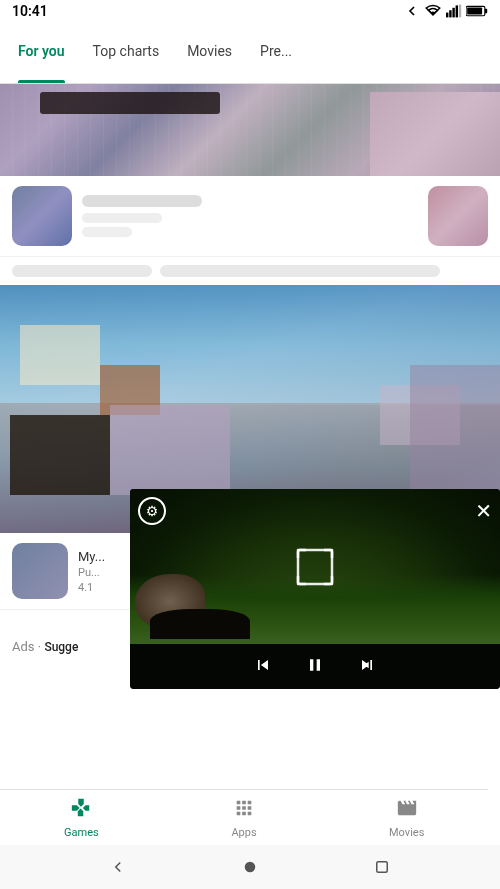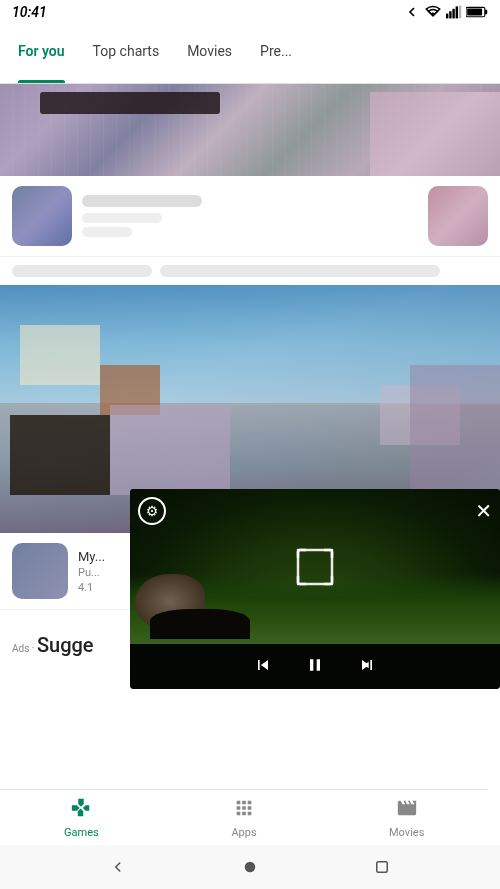--- a/index.html
+++ b/index.html
@@ -8,26 +8,25 @@
       height: 889px;
       background: #fff;
       font-family: 'Roboto', Arial, sans-serif;
       overflow: hidden;
       position: relative;
     }
 
     
     .status-bar {
       display: flex;
-      align-items: flex-end;
+      align-items: flex-start;
       justify-content: space-between;
-      padding: 12px 12px;
+      padding: 3px 12px;
       height: 32px;
       background: #fff;
-      font-style: italic;
     }
     .status-time {
       font-size: 14px;
       font-weight: 600;
       color: #000;
     }
     .status-icons {
       display: flex;
       align-items: center;
       gap: 4px;
@@ -312,21 +311,21 @@
       <div style="flex:1;">
         <div style="font-size:13px;color:#333;margin-bottom:2px;">My...</div>
         <div style="font-size:11px;color:#888;margin-bottom:2px;">Pu...</div>
         <div style="font-size:11px;color:#888;">4.1</div>
       </div>
       <div style="width:56px;height:56px;background:linear-gradient(135deg,#c090a0,#d0b0c0);border-radius:10px;flex-shrink:0;"></div>
     </div>
 
     <div class="ads-row">
       <div>
-        <span style="font-size:10px;color:#888;">Ads · </span><span style="font-size:20px;font-weight:500;color:#222;margin-top:16px;">Sugge</span>
+        <span style="font-size:13px;color:#888;">Ads · </span><span style="font-size:12px;font-weight:500;color:#222;margin-top:16px;">Sugge</span>
       </div>
     </div>
 
   </div>
 
   <div class="video-overlay">
     <div class="video-bg">
 
       <div style="position:absolute;bottom:0;left:0;right:0;height:100%;background:radial-gradient(ellipse at 50% 80%, #2a4a10 0%, #1a3208 40%, #0a1a04 70%, #060e02 100%);"></div>
       <div style="position:absolute;bottom:0;left:0;right:0;height:70px;background:linear-gradient(to top,#3a6020,#2a5010,#1a4008,transparent);"></div>

